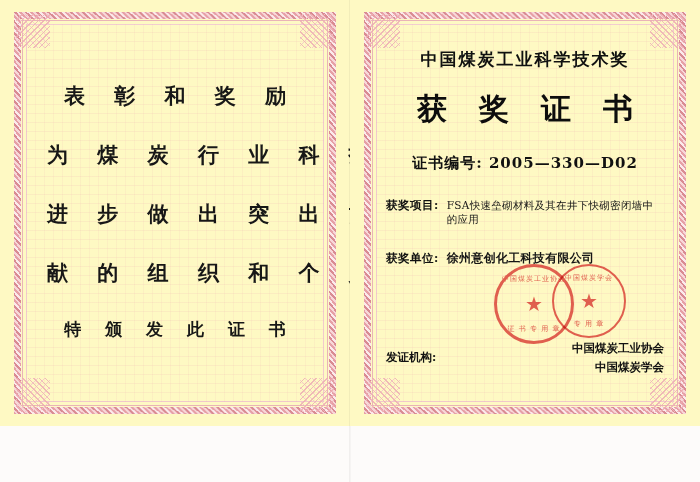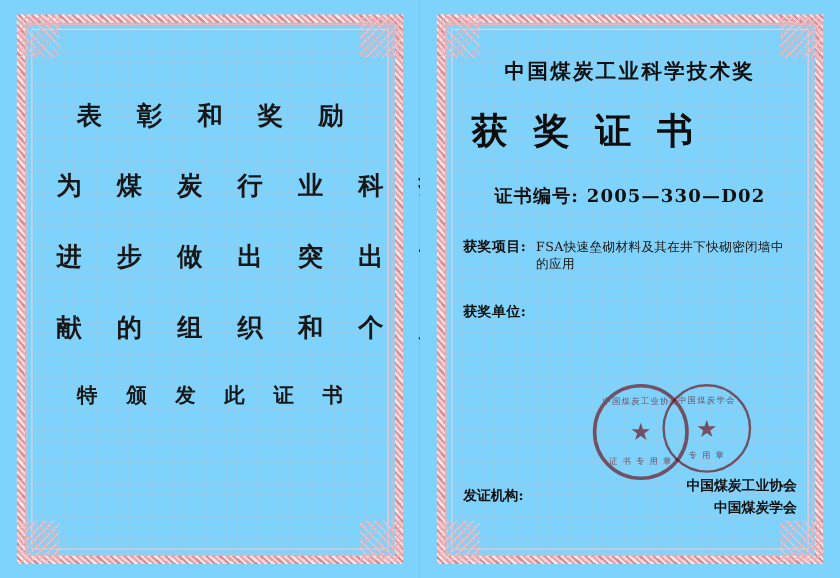--- a/index.html
+++ b/index.html
@@ -16,22 +16,22 @@
   .certificate-wrap {
     position: relative;
     width: 700px;
     height: 482px;
     display: flex;
     background: #fdfbfa;
   }
   .page {
     position: relative;
     width: 350px;
-    height: 482px;
-    background: #7dd3fc;
+    height: 426px;
+    background: #fef9c3;
     box-sizing: border-box;
     overflow: hidden;
   }
   .page-left  { padding: 10px 12px 10px 14px; }
   .page-right { padding: 10px 14px 10px 12px; }
 
   
   .frame {
     position: absolute;
     left: 14px;
@@ -132,24 +132,25 @@
   .org-title {
     font-family: "DejaVu Serif", serif;
     font-size: 17px;
     font-weight: 700;
     color: #101010;
     text-align: center;
     letter-spacing: 2px;
     white-space: nowrap;
   }
   .main-title {
-    font-family: Liberation Serif, serif;
+    font-family: Liberation Mono, monospace;
     font-size: 30px;
     font-weight: 700;
     color: #0d0d0d;
+    text-align: center;
     letter-spacing: 7px;
     margin-top: 18px;
     text-indent: 7px;
   }
   .cert-no {
     font-family: "DejaVu Serif", serif;
     font-size: 15px;
     font-weight: 700;
     color: #111;
     text-align: center;
@@ -301,20 +302,21 @@
         </div>
 
         <div class="field">
           <span class="field-label">获奖项目:</span>
           <span class="field-value">FSA快速垒砌材料及其在井下快砌密闭墙中的应用</span>
         </div>
 
 
         <div class="field">
           <span class="field-label">获奖单位:</span>
+          <span class="field-value bold">徐州意创化工科技有限公司</span>
         </div>
 
         <div class="issuer">
           <span class="issuer-label">发证机构:</span>
           <span class="issuer-names">
             <div>中国煤炭工业协会</div>
             <div>中国煤炭学会</div>
           </span>
         </div>
 

